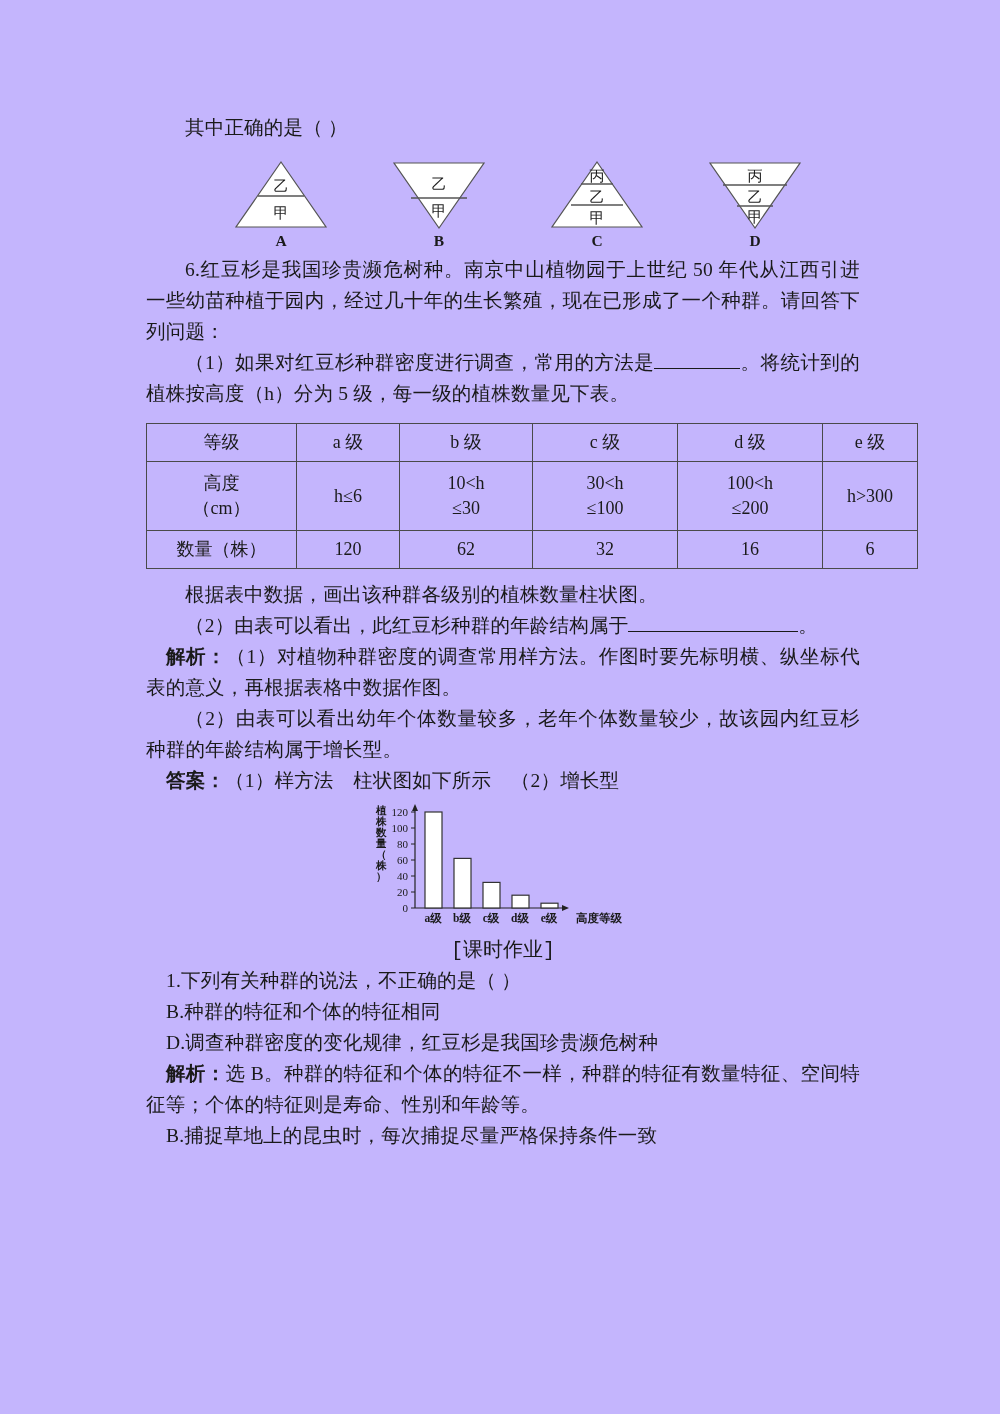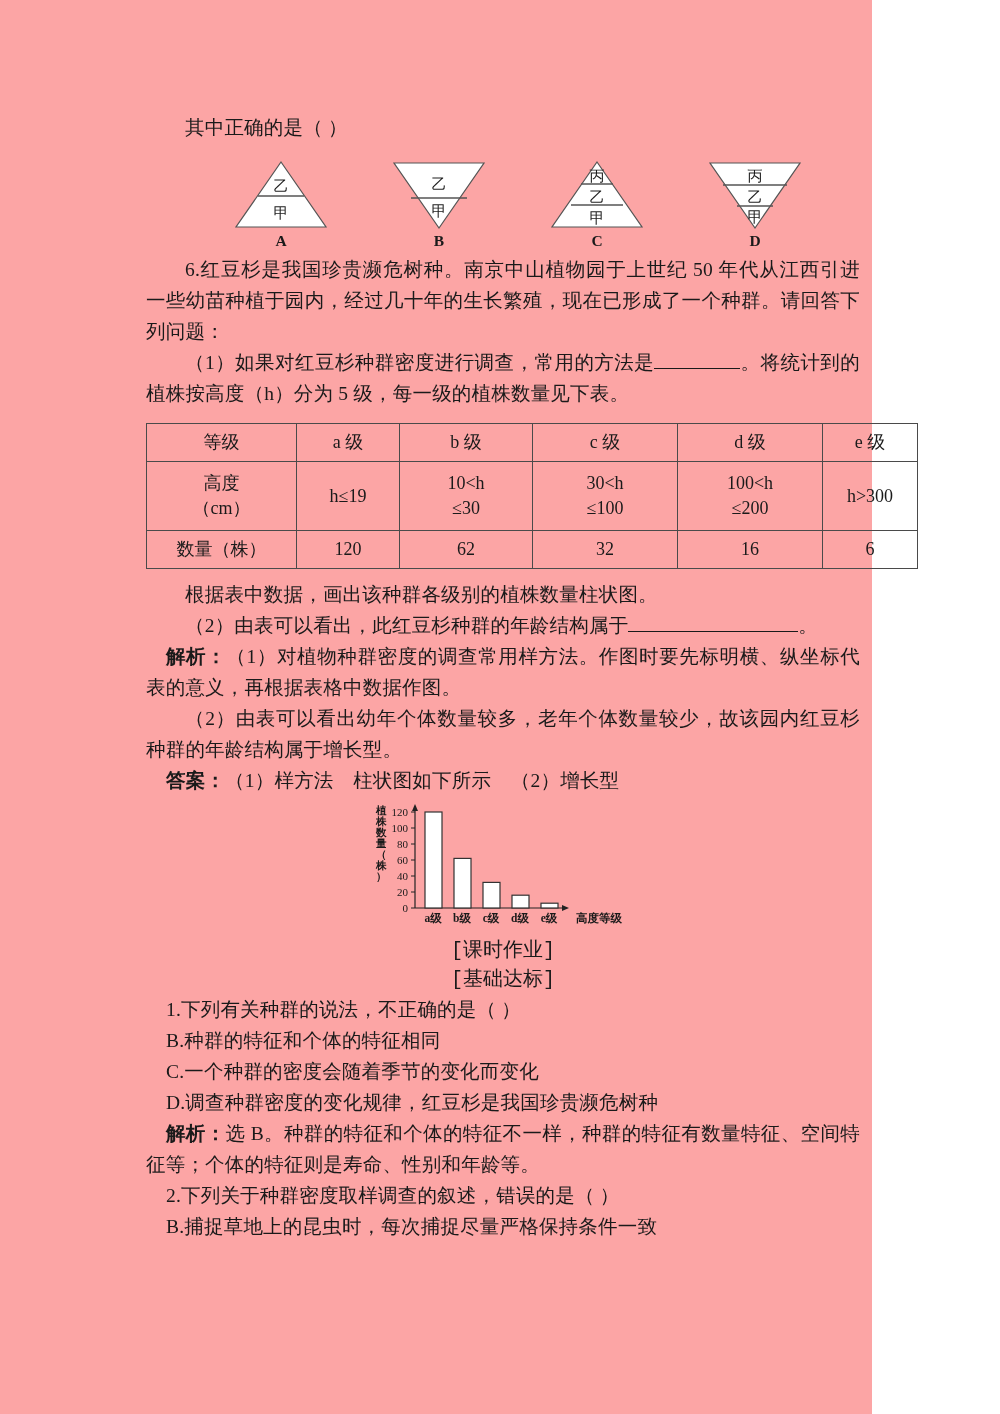--- a/index.html
+++ b/index.html
@@ -11,23 +11,23 @@
     width: 1000px;
     height: 1414px;
     position: relative;
     font-family: "Liberation Serif", "DejaVu Serif", serif;
     color: #1a1a1a;
     overflow: hidden;
   }
   .page {
     position: absolute;
     left: 0; top: 0;
-    width: 872px;
+    width: 1000px;
     height: 1414px;
-    background: #fca5a5;
+    background: #c4b5fd;
   }
   .content {
     position: absolute;
     left: 146px;
     top: 112px;
     width: 714px;
   }
 
   
   .para {
@@ -184,21 +184,21 @@
         <td style="width:140px">c 级</td>
         <td style="width:140px">d 级</td>
         <td style="width:90px">e 级</td>
       </tr>
       <tr class="r-height">
         <td>
           <span class="cell-2line">高度</span>
           <span class="cell-2line">（cm）</span>
         </td>
         <td>
-          <span class="cell-2line">h≤19</span>
+          <span class="cell-2line">h≤6</span>
         </td>
         <td>
           <span class="cell-2line">10&lt;h</span>
           <span class="cell-2line">≤30</span>
         </td>
         <td>
           <span class="cell-2line">30&lt;h</span>
           <span class="cell-2line">≤100</span>
         </td>
         <td>
@@ -286,28 +286,25 @@
         <tspan x="8" dy="11">数</tspan>
         <tspan x="8" dy="11">量</tspan>
         <tspan x="8" dy="11">（</tspan>
         <tspan x="8" dy="11">株</tspan>
         <tspan x="8" dy="11">）</tspan>
       </text>
     </svg>
   </div>
 
   <div class="centered-line">[课时作业]</div>
-  <div class="centered-line">[基础达标]</div>
 
   <p class="para indent2">1.下列有关种群的说法，不正确的是（        ）</p>
   <p class="para indent2">B.种群的特征和个体的特征相同</p>
-  <p class="para indent2">C.一个种群的密度会随着季节的变化而变化</p>
   <p class="para indent2">D.调查种群密度的变化规律，红豆杉是我国珍贵濒危树种</p>
 
   <p class="para indent2">
     <span class="lbl-bold">解析：</span><span>选 B。种群的特征和个体的特征不一样，种群的特征有数量特征、空间特征等；个体的特征则是寿命、性别和年龄等。</span>
   </p>
 
-  <p class="para indent2">2.下列关于种群密度取样调查的叙述，错误的是（        ）</p>
   <p class="para indent2">B.捕捉草地上的昆虫时，每次捕捉尽量严格保持条件一致</p>
 
 </div>
 </div>
 
 </body></html>

